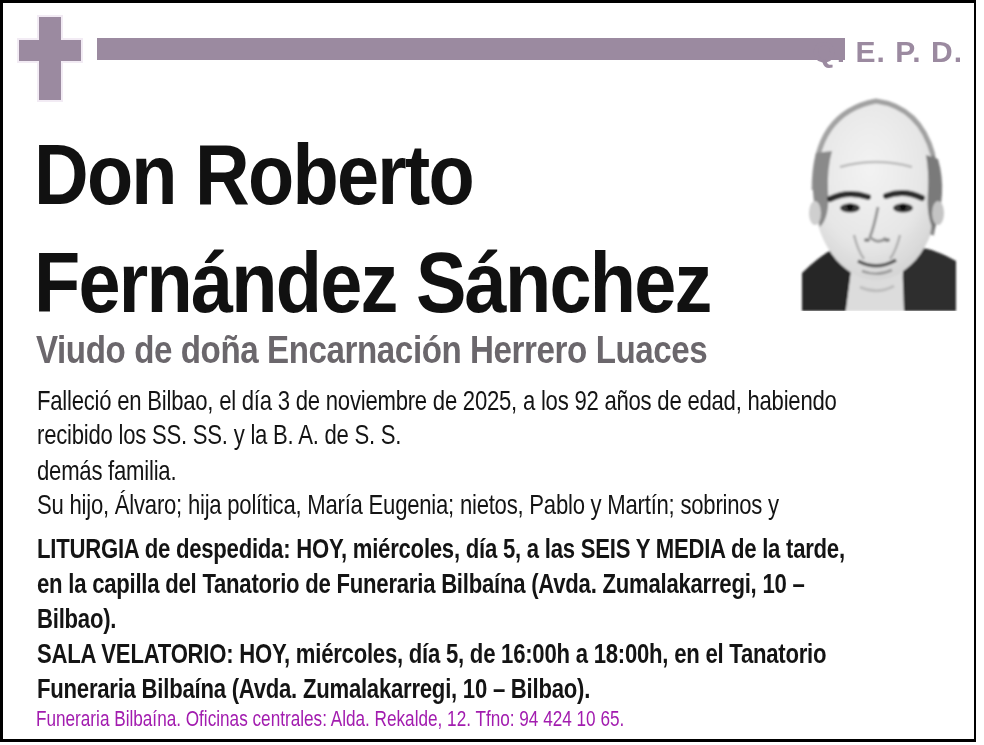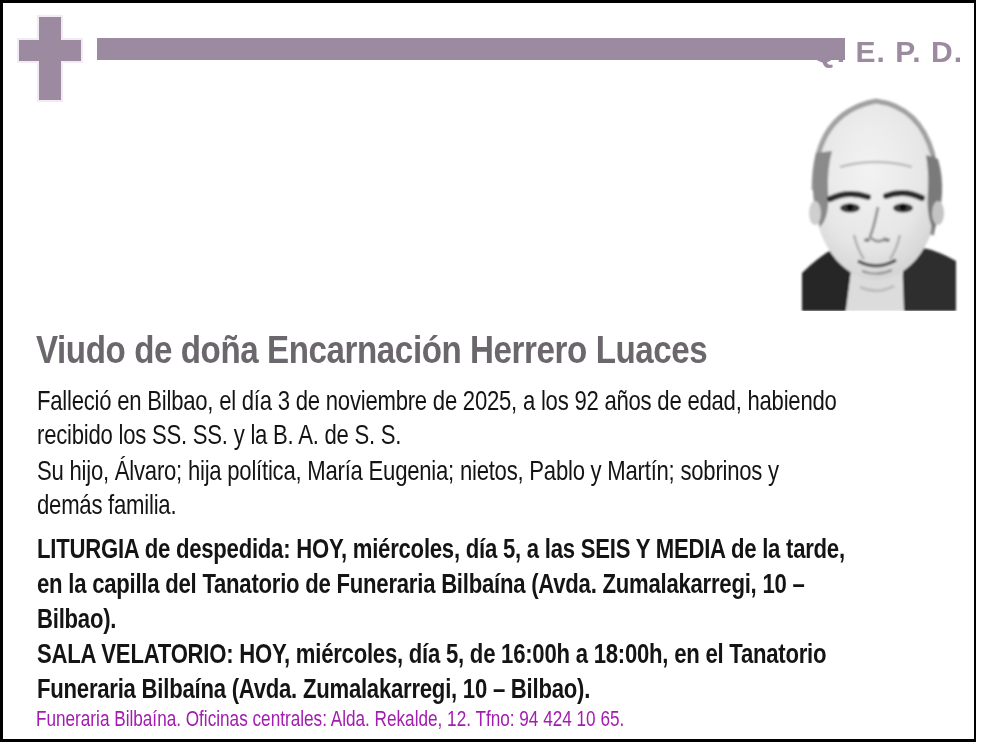--- a/index.html
+++ b/index.html
@@ -135,31 +135,35 @@
       <path d="M58,166 Q77,176 96,165" fill="none" stroke="#5a5a5a" stroke-width="3.5"></path>
       <path d="M62,176 Q77,182 92,175" fill="none" stroke="#9c9c9c" stroke-width="2.5"></path>
 
       <path d="M60,192 Q77,200 94,191" fill="none" stroke="#bdbdbd" stroke-width="3"></path>
 
       <ellipse cx="15" cy="118" rx="6" ry="12" fill="#cfcfcf"></ellipse>
       <ellipse cx="138" cy="118" rx="6" ry="12" fill="#c4c4c4"></ellipse>
     </g>
   </svg>
 
+  <h1 class="title" style="margin:0;font-weight:bold;">
+    <div><span class="cnd">Don Roberto</span></div>
+    <div><span class="cnd">Fernández Sánchez</span></div>
+  </h1>
 
   <h2 class="subtitle" style="margin:0;"><span class="cnd">Viudo de doña Encarnación Herrero Luaces</span></h2>
 
   <div class="para p1">
     <div><span class="cnd">Falleció en Bilbao, el día 3 de noviembre de 2025, a los 92 años de edad, habiendo</span></div>
     <div><span class="cnd">recibido los SS. SS. y la B. A. de S. S.</span></div>
   </div>
 
   <div class="para p2">
+    <div><span class="cnd">demás familia.</span></div>
     <div><span class="cnd">Su hijo, Álvaro; hija política, María Eugenia; nietos, Pablo y Martín; sobrinos y</span></div>
-    <div><span class="cnd">demás familia.</span></div>
   </div>
 
   <div class="para bold p3">
     <div><span class="cnd">LITURGIA de despedida: HOY, miércoles, día 5, a las SEIS Y MEDIA de la tarde,</span></div>
     <div><span class="cnd">en la capilla del Tanatorio de Funeraria Bilbaína (Avda. Zumalakarregi, 10 –</span></div>
     <div><span class="cnd">Bilbao).</span></div>
   </div>
 
   <div class="para bold p4">
     <div><span class="cnd">SALA VELATORIO: HOY, miércoles, día 5, de 16:00h a 18:00h, en el Tanatorio</span></div>

